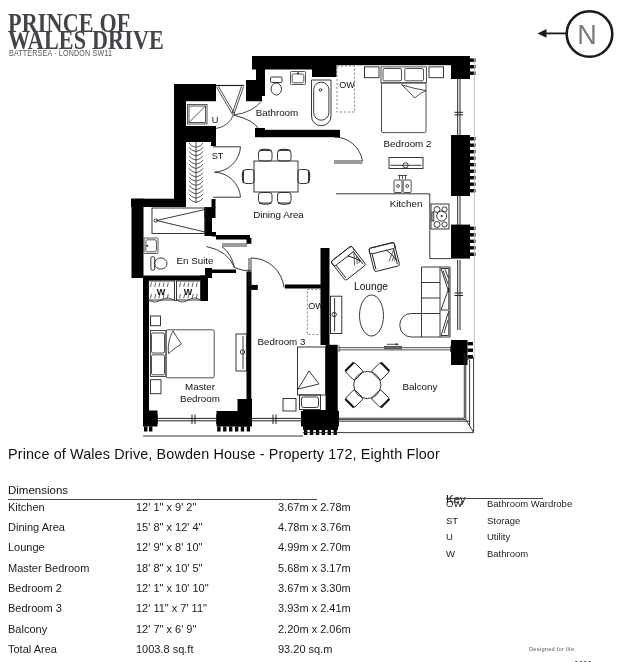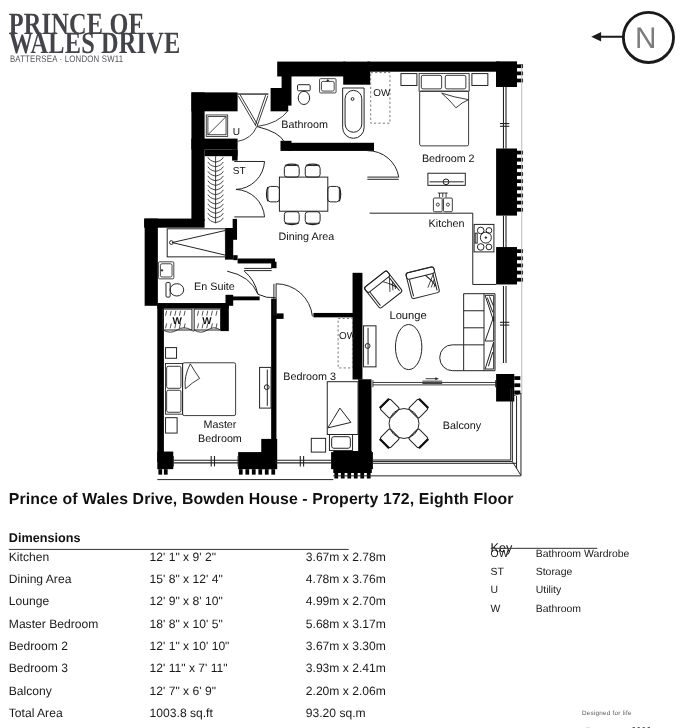--- a/index.html
+++ b/index.html
@@ -538,23 +538,23 @@
 <text x="316" y="308.5" font-family="Liberation Sans, sans-serif" fill="#111" font-size="9" text-anchor="middle">OW</text>
 
 <text x="281.5" y="345" font-family="Liberation Sans, sans-serif" fill="#111" font-size="9.8" text-anchor="middle">Bedroom 3</text>
 
 <text x="200" y="389.5" font-family="Liberation Sans, sans-serif" fill="#111" font-size="9.8" text-anchor="middle">Master</text>
 <text x="200" y="401.5" font-family="Liberation Sans, sans-serif" fill="#111" font-size="9.8" text-anchor="middle">Bedroom</text>
 
 <text x="420" y="390" font-family="Liberation Sans, sans-serif" fill="#111" font-size="9.8" text-anchor="middle">Balcony</text>
 </svg>
 
-<div class="abs" style="left:8px;top:446px;font-size:14.4px;font-weight:bold;color:#111;letter-spacing:0.12px">Prince of Wales Drive, Bowden House - Property 172, Eighth Floor</div>
-
-<div class="abs" style="left:8px;top:484px;font-size:11.5px;font-weight:bold;color:#111">Dimensions</div>
+<div class="abs" style="left:8px;top:446px;font-size:14.4px;font-weight:normal;color:#111;letter-spacing:0.12px">Prince of Wales Drive, Bowden House - Property 172, Eighth Floor</div>
+
+<div class="abs" style="left:8px;top:484px;font-size:11.5px;font-weight:normal;color:#111">Dimensions</div>
 
 <div class="abs" style="left:8px;top:499px;width:309px;height:1px;background:#444"></div>
 
 <div class="r" style="top:500.8px">
     <span class="c1">Kitchen</span>
     <span class="c2">12' 1" x 9' 2"</span>
     <span class="c3">3.67m x 2.78m</span>
   </div>
 <div class="r" style="top:521.1px">
     <span class="c1">Dining Area</span>

